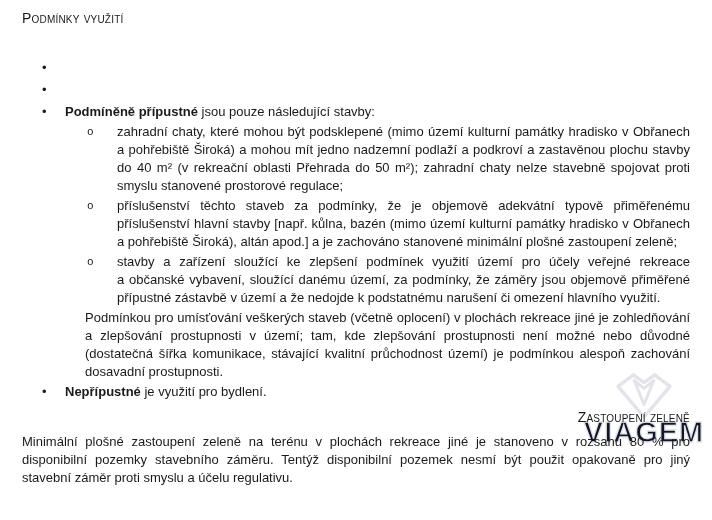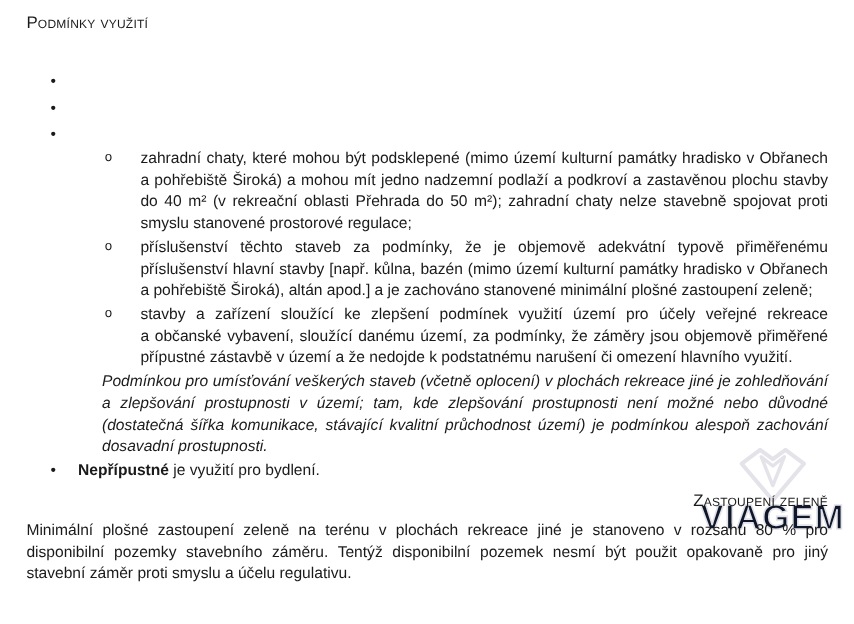--- a/index.html
+++ b/index.html
@@ -52,21 +52,20 @@
     line-height:18px;
   }
   .sub-text{
     flex:1;
     text-align:justify;
   }
   .condition-para{
     margin:2px 0 0 63px;
     text-align:justify;
     line-height:18px;
-    font-style:italic;
   }
   .final-para{
     margin:0;
     text-align:justify;
     line-height:18px;
   }
   .watermark{
     position:absolute;
     left:576px;top:372px;
     width:136px;
@@ -105,20 +104,21 @@
 
     <ul class="main-list">
       <li class="main-li">
         <span class="dot-marker">•</span>
       </li>
       <li class="main-li">
         <span class="dot-marker">•</span>
       </li>
       <li class="main-li">
         <span class="dot-marker">•</span>
+        <span class="li-text"><b>Podmíněně přípustné</b><span> jsou pouze následující stavby:</span></span>
       </li>
     </ul>
 
     <ul class="sub-list">
       <li class="sub-li">
         <span class="o-marker">o</span>
         <span class="sub-text">zahradní chaty, které mohou být podsklepené (mimo území kulturní památky hradisko v&nbsp;Obřanech a&nbsp;pohřebiště Široká) a mohou mít jedno nadzemní podlaží a podkroví a&nbsp;zastavěnou plochu stavby do 40 m² (v&nbsp;rekreační oblasti Přehrada do 50 m²); zahradní chaty nelze stavebně spojovat proti smyslu stanovené prostorové regulace;</span>
       </li>
       <li class="sub-li">
         <span class="o-marker">o</span>

